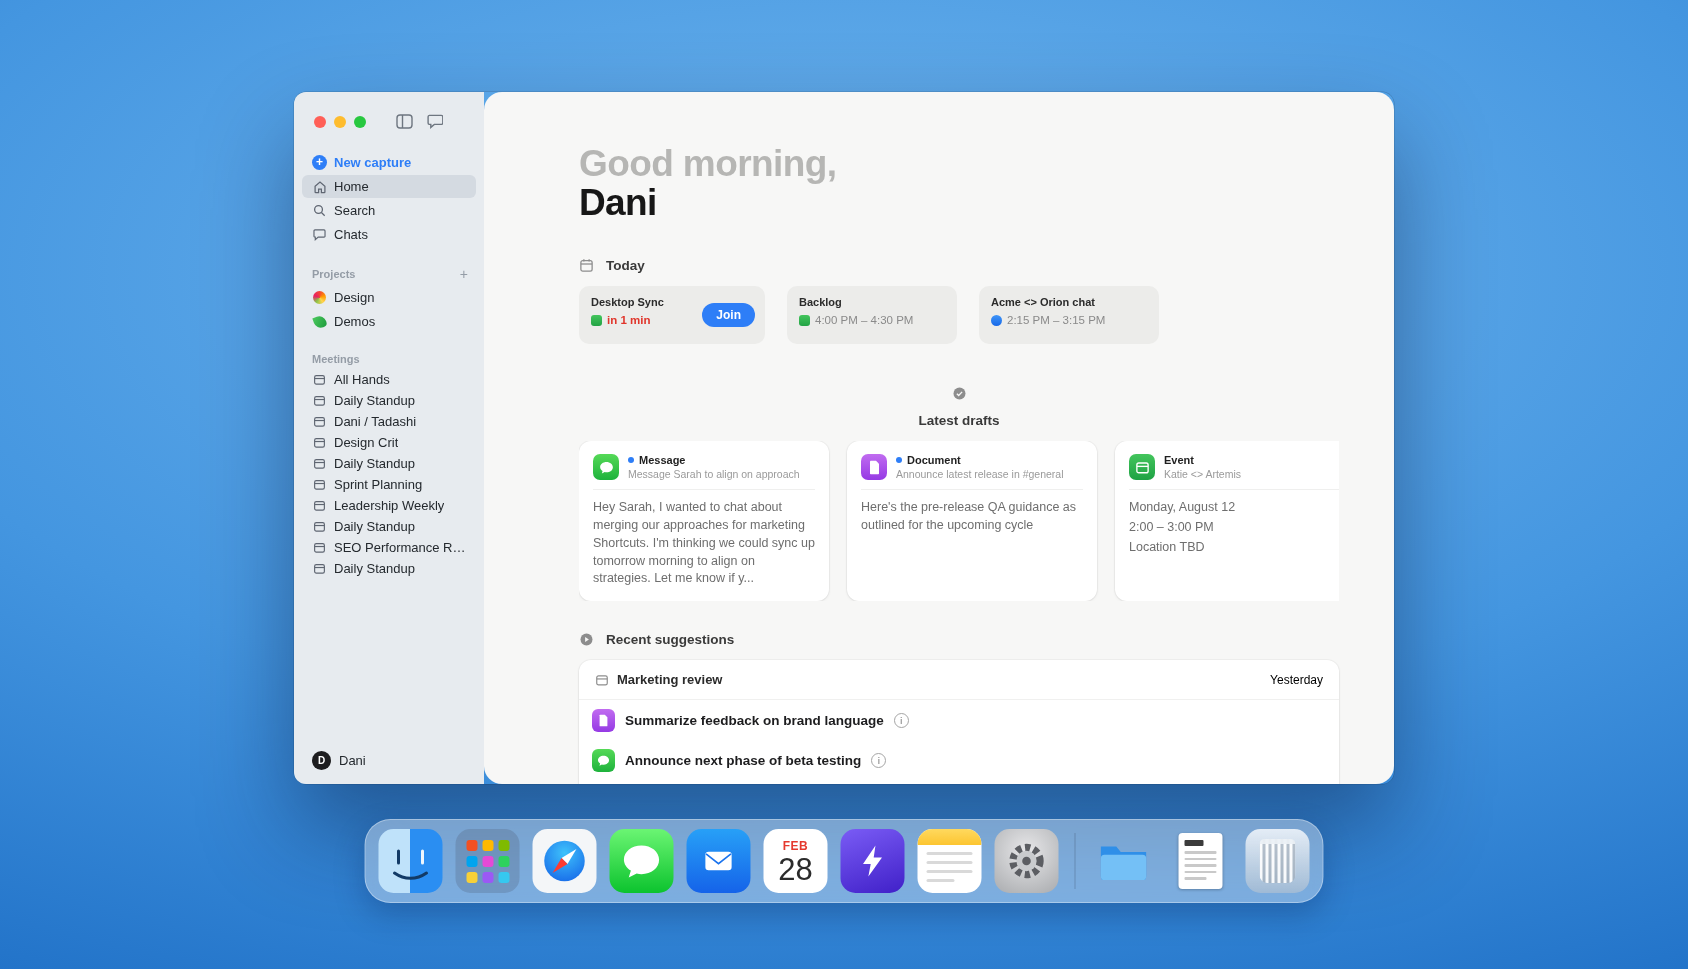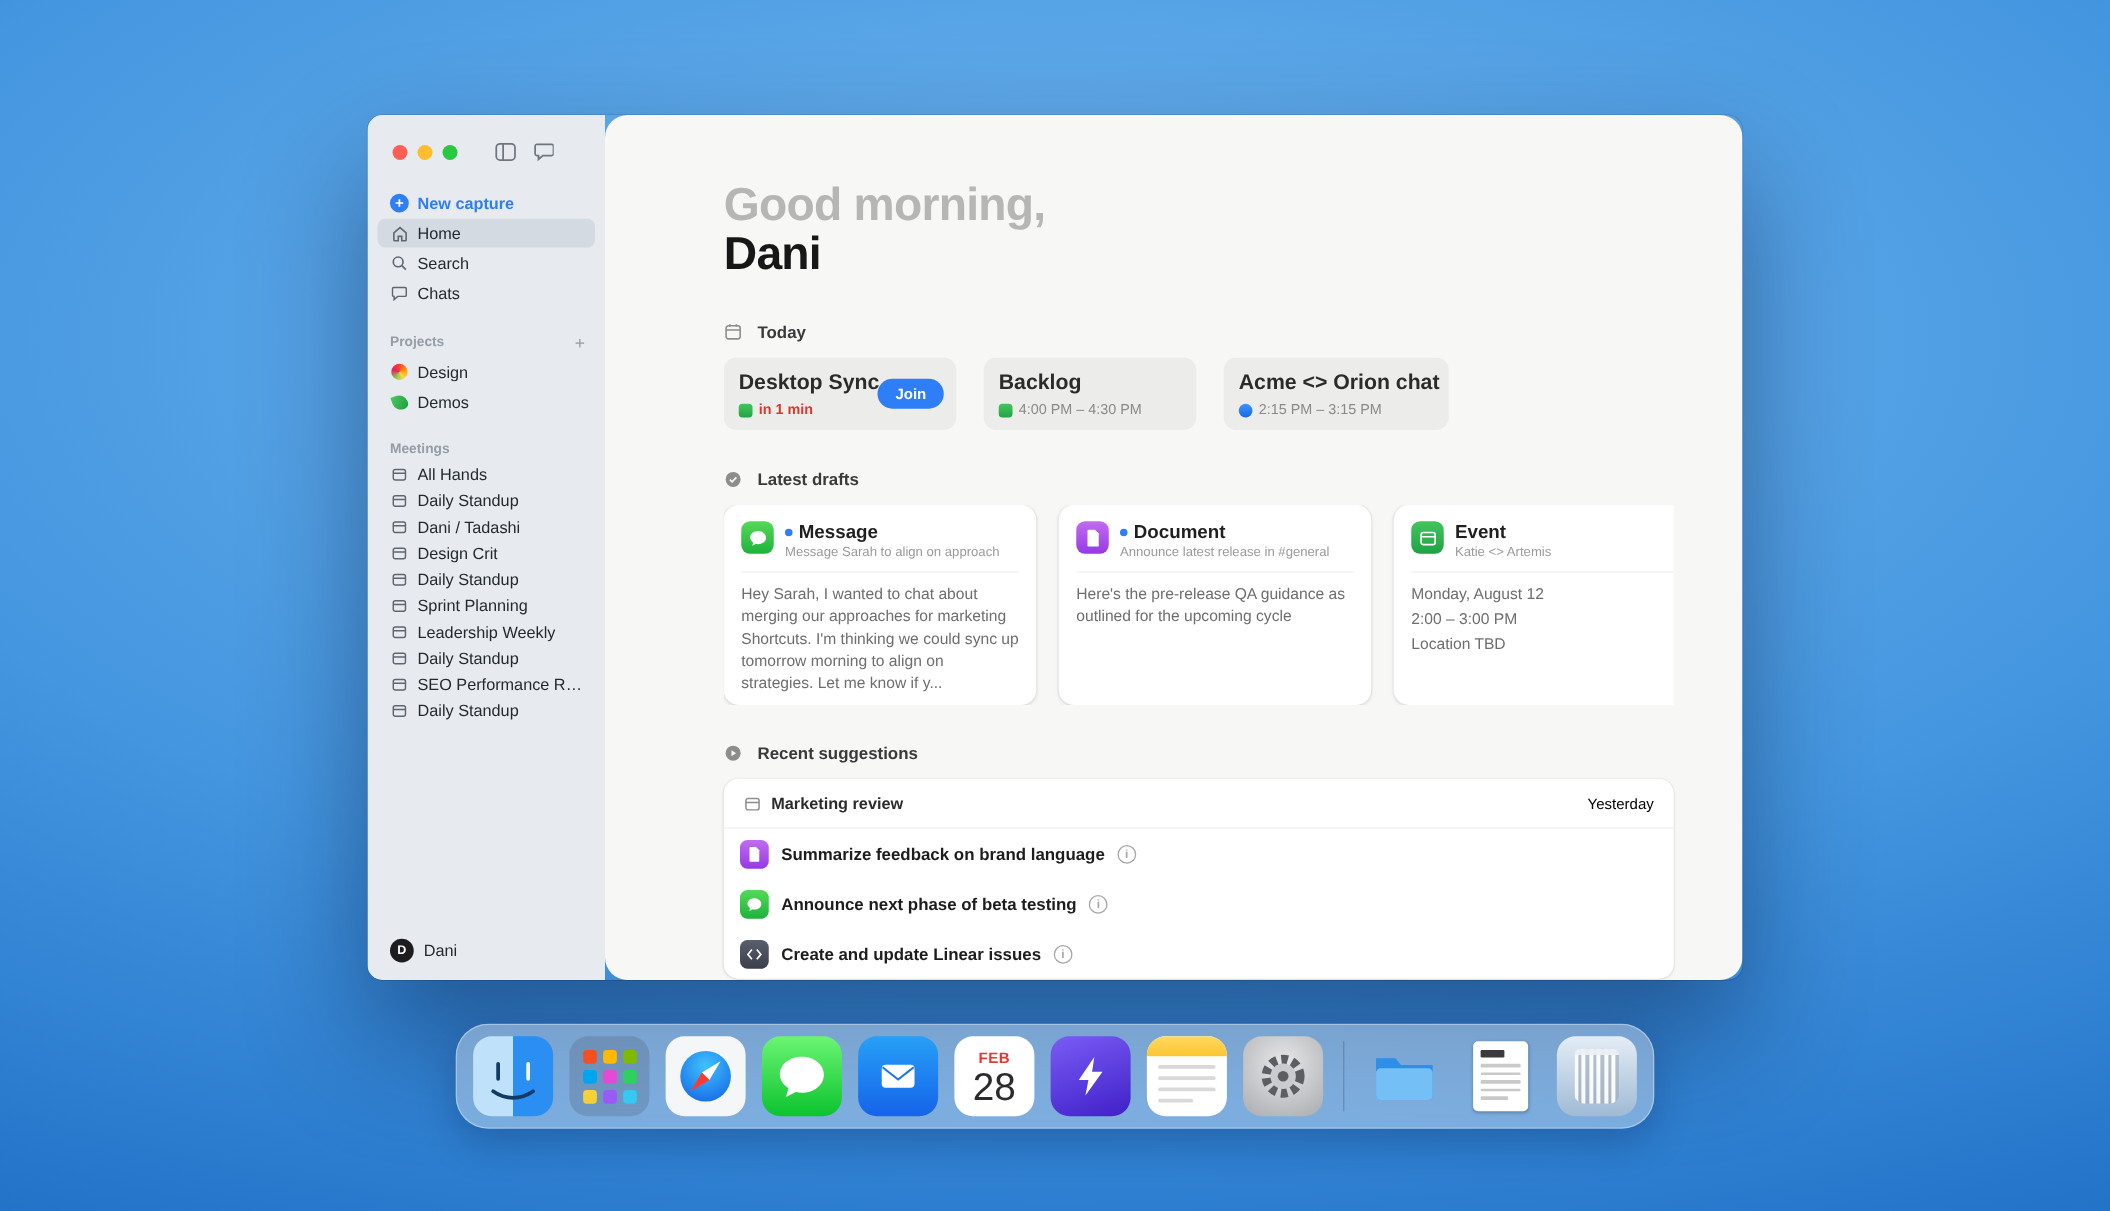--- a/index.html
+++ b/index.html
@@ -51,39 +51,39 @@
   .greeting { font-size:37px; font-weight:700; letter-spacing:-0.6px; line-height:1.06; }
   .greet-muted { color:#b6b6b4; }
   .greet-name { color:#171717; }
 
   .sec-label { display:flex; align-items:center; gap:12px; font-size:13.5px; font-weight:600; color:#3a3a3a; }
   .sec-label .gicon { color:#8d8d8d; display:flex; }
   .today-label { margin-top:36px; }
 
   .events-row { display:flex; gap:22px; margin-top:13px; width:760px; overflow:hidden; }
   .event-card { flex:none; background:#ececea; border-radius:10px; padding:10px 12px; height:58px; position:relative; }
-  .event-title { font-size:17px; font-weight:600; color:#2b2b2b; white-space:nowrap; }
+  .event-title { font-size:11px; font-weight:600; color:#2b2b2b; white-space:nowrap; }
   .event-time { display:flex; align-items:center; gap:5px; margin-top:6px; font-size:11.5px; color:#8a8a8a; white-space:nowrap; }
   .event-time.red { color:#e0352b; font-weight:600; }
   .mini-cal { width:11px; height:11px; border-radius:3px; background:linear-gradient(180deg,#43c55c,#23a345); flex:none; }
   .mini-dot-blue { width:11px; height:11px; border-radius:50%; background:linear-gradient(180deg,#3f95f8,#1668e8); flex:none; }
   .join-btn { position:absolute; right:10px; top:50%; transform:translateY(-50%);
               background:#2e7ef7; color:#fff; font-size:12px; font-weight:600; padding:5px 14px; border-radius:14px; border:none; }
 
-  .drafts-label { margin-top:32px; }
+  .drafts-label { margin-top:42px;flex-direction:column; }
   .drafts-row { display:flex; gap:18px; margin-top:13px; width:760px; overflow:hidden; }
   .draft-card { flex:none; width:250px; height:160px; background:#fff; border-radius:12px; padding:13px 14px;
                 box-shadow:0 1px 3px rgba(0,0,0,.08), 0 0 0 1px rgba(0,0,0,.03); }
   .draft-head { display:flex; gap:9px; align-items:flex-start; padding-bottom:9px; border-bottom:1px solid #efefee; }
   .app-ic { width:26px; height:26px; border-radius:7px; flex:none; display:flex; align-items:center; justify-content:center; }
   .ic-message { background:linear-gradient(180deg,#55d957,#1eb23c); }
   .ic-document { background:linear-gradient(180deg,#c16cf0,#953ae4); }
   .ic-event { background:linear-gradient(180deg,#43c55c,#1ea244); }
   .ic-code { background:linear-gradient(180deg,#5a5f6e,#3b3f4b); }
-  .draft-title-row { display:flex; align-items:center; gap:5px; font-size:15px; font-weight:600; color:#1f1f1f; }
+  .draft-title-row { display:flex; align-items:center; gap:5px; font-size:11px; font-weight:600; color:#1f1f1f; }
   .unread-dot { width:6px; height:6px; border-radius:50%; background:#2e7ef7; }
   .draft-sub { font-size:10.5px; color:#9a9a9a; margin-top:2px; white-space:nowrap; overflow:hidden; text-overflow:ellipsis; max-width:185px; }
   .draft-body { margin-top:9px; font-size:12.5px; line-height:1.42; color:#6e6e6e; }
   .draft-body div { margin-bottom:2px; }
 
   .suggest-label { margin-top:31px; }
   .suggest-panel { margin-top:13px; width:760px; background:#fff; border-radius:12px;
                    box-shadow:0 1px 3px rgba(0,0,0,.08), 0 0 0 1px rgba(0,0,0,.03); margin-bottom:20px; }
   .sp-head { display:flex; align-items:center; gap:8px; height:40px; padding:0 16px; border-bottom:1px solid #f0f0ef; }
   .sp-head .gicon { color:#8d8d8d; display:flex; }

